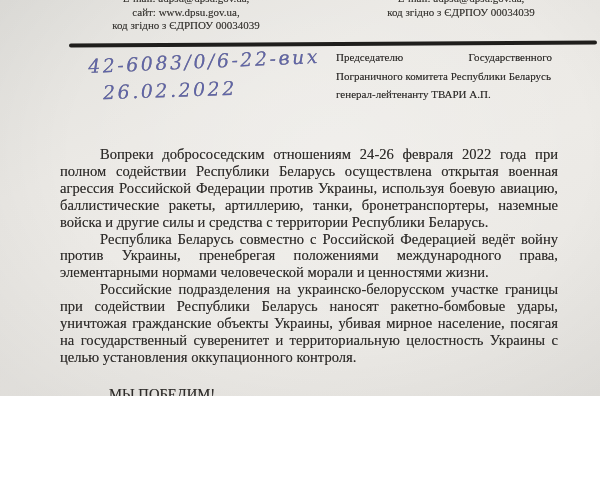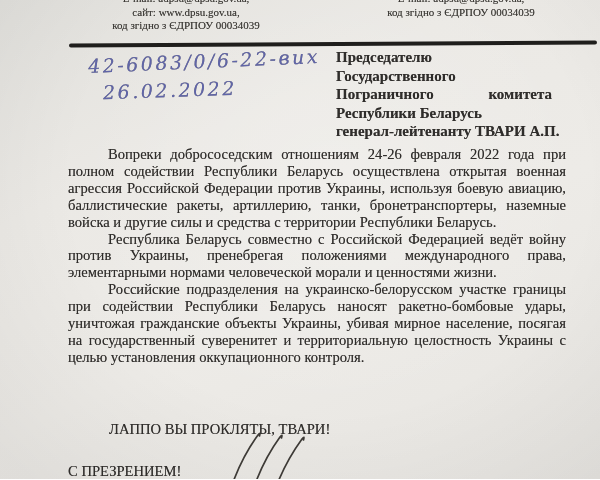--- a/index.html
+++ b/index.html
@@ -1,18 +1,18 @@
 <!DOCTYPE html>
 <html><head>
 <meta charset="utf-8">
 <style>
   html, body { margin: 0; padding: 0; }
   .photo {
     position: relative;
-    width: 600px; height: 479px;
+    width: 600px; height: 396px;
     overflow: hidden;
     background: linear-gradient(155deg, #e2e1dd 0%, #ebe9e5 30%, #edebe7 58%, #e7e5e1 100%);
     font-family: "Liberation Serif", serif;
     color: #2f2d2b;
     text-shadow: 0 0 0.6px rgba(52,50,46,0.55);
   }
   .vignette {
     position: absolute; inset: 0; pointer-events: none;
     background: radial-gradient(ellipse at 55% 38%, rgba(255,255,255,0.22) 0%, rgba(255,255,255,0) 55%, rgba(0,0,0,0.055) 95%);
   }
@@ -34,27 +34,26 @@
     color: #6065a8;
     font-family: "DejaVu Serif", serif;
     font-style: italic;
     letter-spacing: 2.5px;
     white-space: nowrap;
   }
   .reg-number { left: 88px;  top: 50px; font-size: 19px; transform: rotate(-2.5deg); }
   .reg-date   { left: 103px; top: 79px; font-size: 19px; transform: rotate(-2deg); }
   .addressee {
     position: absolute; left: 336px; top: 48px; width: 216px;
-    font-size: 15px; line-height: 18.6px;
+    font-size: 11px; line-height: 18.6px;
     text-align: justify;
-    font-weight: bold;
   }
   .addressee .rank { text-align: left; white-space: nowrap; }
   .body-text {
-    position: absolute; left: 68px; top: 146px; width: 498px;
+    position: absolute; left: 60px; top: 146px; width: 498px;
     font-size: 14.6px; line-height: 16.9px;
     text-align: justify;
   }
   .body-text p { margin: 0; text-indent: 40px; }
   .slogan { position: absolute; font-size: 14.6px; white-space: nowrap; }
   .slogan-victory { left: 109px; top: 386px; }
   .slogan-curse   { left: 109px; top: 421px; }
   .closing        { left: 68px;  top: 463px; }
   .signature {
     position: absolute; left: 226px; top: 427px;
@@ -93,20 +92,21 @@
     <div>Председателю Государственного Пограничного комитета Республики Беларусь</div>
     <div class="rank">генерал-лейтенанту ТВАРИ А.П.</div>
   </div>
 
   <div class="body-text">
     <p>Вопреки добрососедским отношениям 24-26 февраля 2022 года при полном содействии Республики Беларусь осуществлена открытая военная агрессия Российской Федерации против Украины, используя боевую авиацию, баллистические ракеты, артиллерию, танки, бронетранспортеры, наземные войска и другие силы и средства с территории Республики Беларусь.</p>
     <p>Республика Беларусь совместно с Российской Федерацией ведёт войну против Украины, пренебрегая положениями международного права, элементарными нормами человеческой морали и ценностями жизни.</p>
     <p>Российские подразделения на украинско-белорусском участке границы при содействии Республики Беларусь наносят ракетно-бомбовые удары, уничтожая гражданские объекты Украины, убивая мирное население, посягая на государственный суверенитет и территориальную целостность Украины с целью установления оккупационного контроля.</p>
   </div>
 
+  <div class="slogan slogan-victory">МЫ ПОБЕДИМ!</div>
   <div class="slogan slogan-curse">ЛАППО ВЫ ПРОКЛЯТЫ, ТВАРИ!</div>
   <div class="slogan closing">С ПРЕЗРЕНИЕМ!</div>
 
   <svg class="signature" viewBox="0 0 120 60">
     <path d="M6,58 Q16,30 32,8 q3,-4 1.5,1"></path>
     <path d="M28,60 Q38,32 54,10 q3,-4 1.5,1"></path>
     <path d="M50,60 Q60,34 76,12 q3,-4 1.5,1"></path>
   </svg>
 </div>
 

